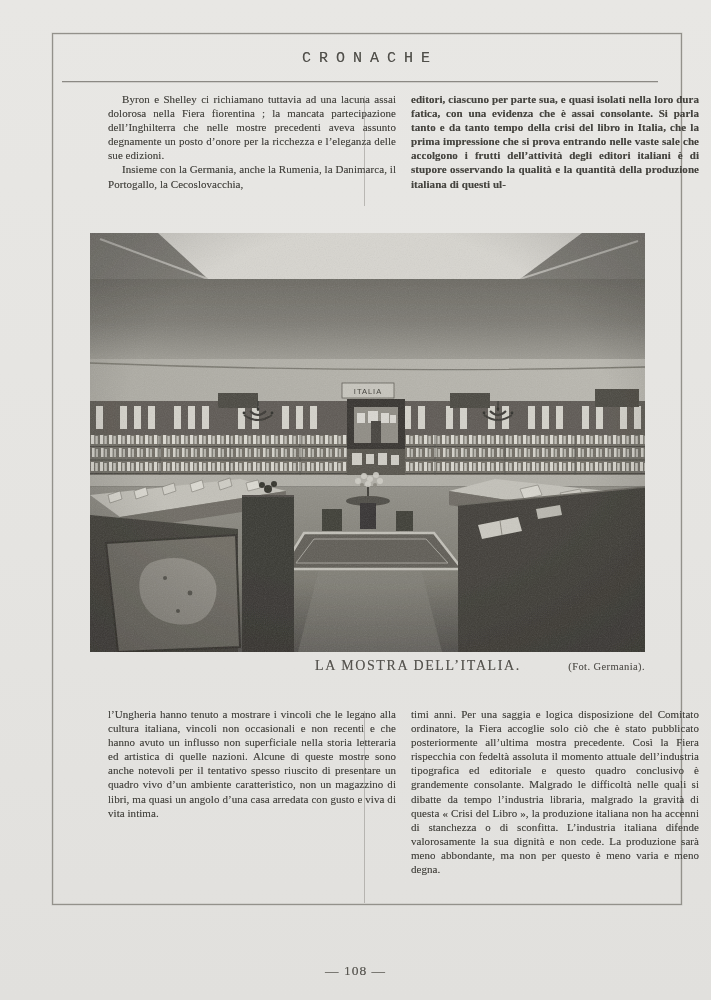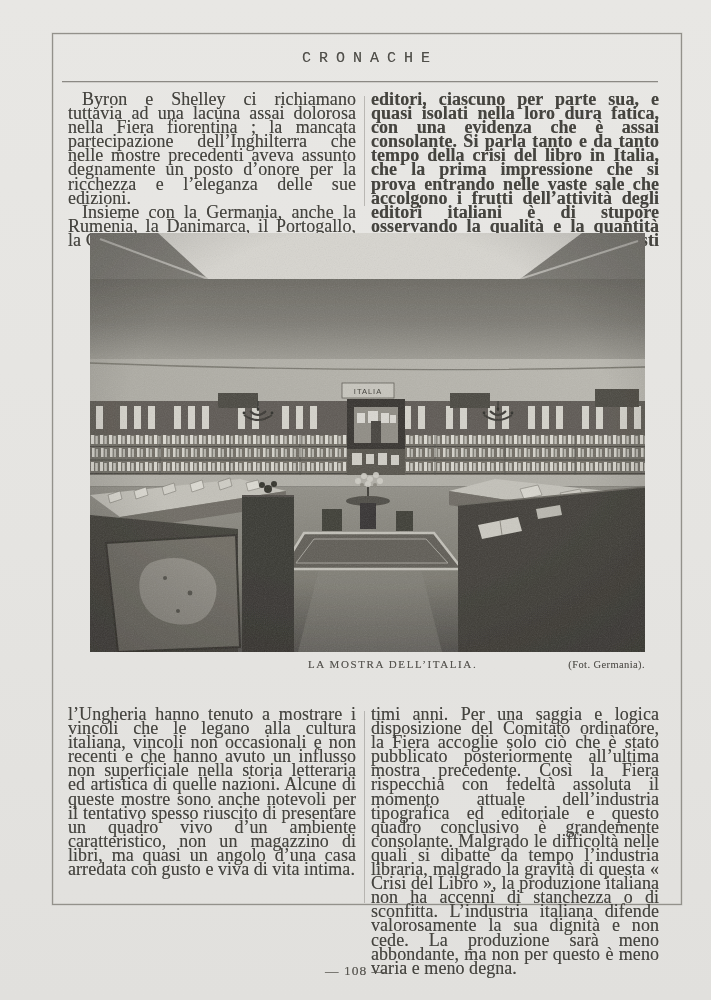--- a/index.html
+++ b/index.html
@@ -20,40 +20,40 @@
     font-size:15px;letter-spacing:8px;text-indent:8px;color:#504f4a;
     text-shadow:0 0 .6px rgba(80,79,74,.55);
     font-family:Liberation Mono, monospace;
   }
   .masthead-rule{
     position:absolute;left:62px;top:81px;width:596px;height:1px;
     background:#8b8984;box-shadow:0 .6px 0 rgba(139,137,132,.45);
   }
   .col{
     position:absolute;width:288px;text-align:justify;
-    font-size:18px;line-height:14.1px;letter-spacing:.05px;
-    color:#45443f;text-shadow:0 0 .6px rgba(69,68,63,.5);
+    font-size:11px;line-height:14.1px;letter-spacing:.05px;
+    color:#45443f;text-shadow:0 0 .6px rgba(69,68,63,.5);margin-left:40px;
   }
   .col p{margin:0;padding:0;}
   .col p.indent{text-indent:14px;}
   .col-upper-left{left:68px;top:92px;}
   .col-upper-right{left:371px;top:92px;font-weight:bold;}
   .col-lower-left{left:68px;top:707px;}
   .col-lower-right{left:371px;top:707px;}
   .divider{position:absolute;left:364px;width:1px;background:rgba(110,108,102,.38);}
   .divider-upper{top:96px;height:110px;}
   .divider-lower{top:711px;height:192px;}
   .photo{position:absolute;left:90px;top:233px;width:555px;height:419px;}
   .photo svg{display:block;}
   .caption{
     position:absolute;left:90px;top:658px;width:555px;box-sizing:border-box;
     padding-left:218px;display:flex;justify-content:space-between;align-items:baseline;
     color:#56544f;text-shadow:0 0 .5px rgba(86,84,79,.5);
   }
-  .caption-title{font-size:11px;letter-spacing:1.6px;white-space:nowrap;}
+  .caption-title{font-size:14px;letter-spacing:1.6px;white-space:nowrap;margin-left:7px;}
   .caption-credit{font-size:10.5px;letter-spacing:.4px;white-space:nowrap;}
   .pagenum{
     position:absolute;left:0;top:924px;width:711px;text-align:center;
     font-size:13.5px;letter-spacing:1px;color:#585651;
     text-shadow:0 0 .6px rgba(88,86,81,.5);
     margin-top:39px;
   }
 </style>
 </head>
 <body>

